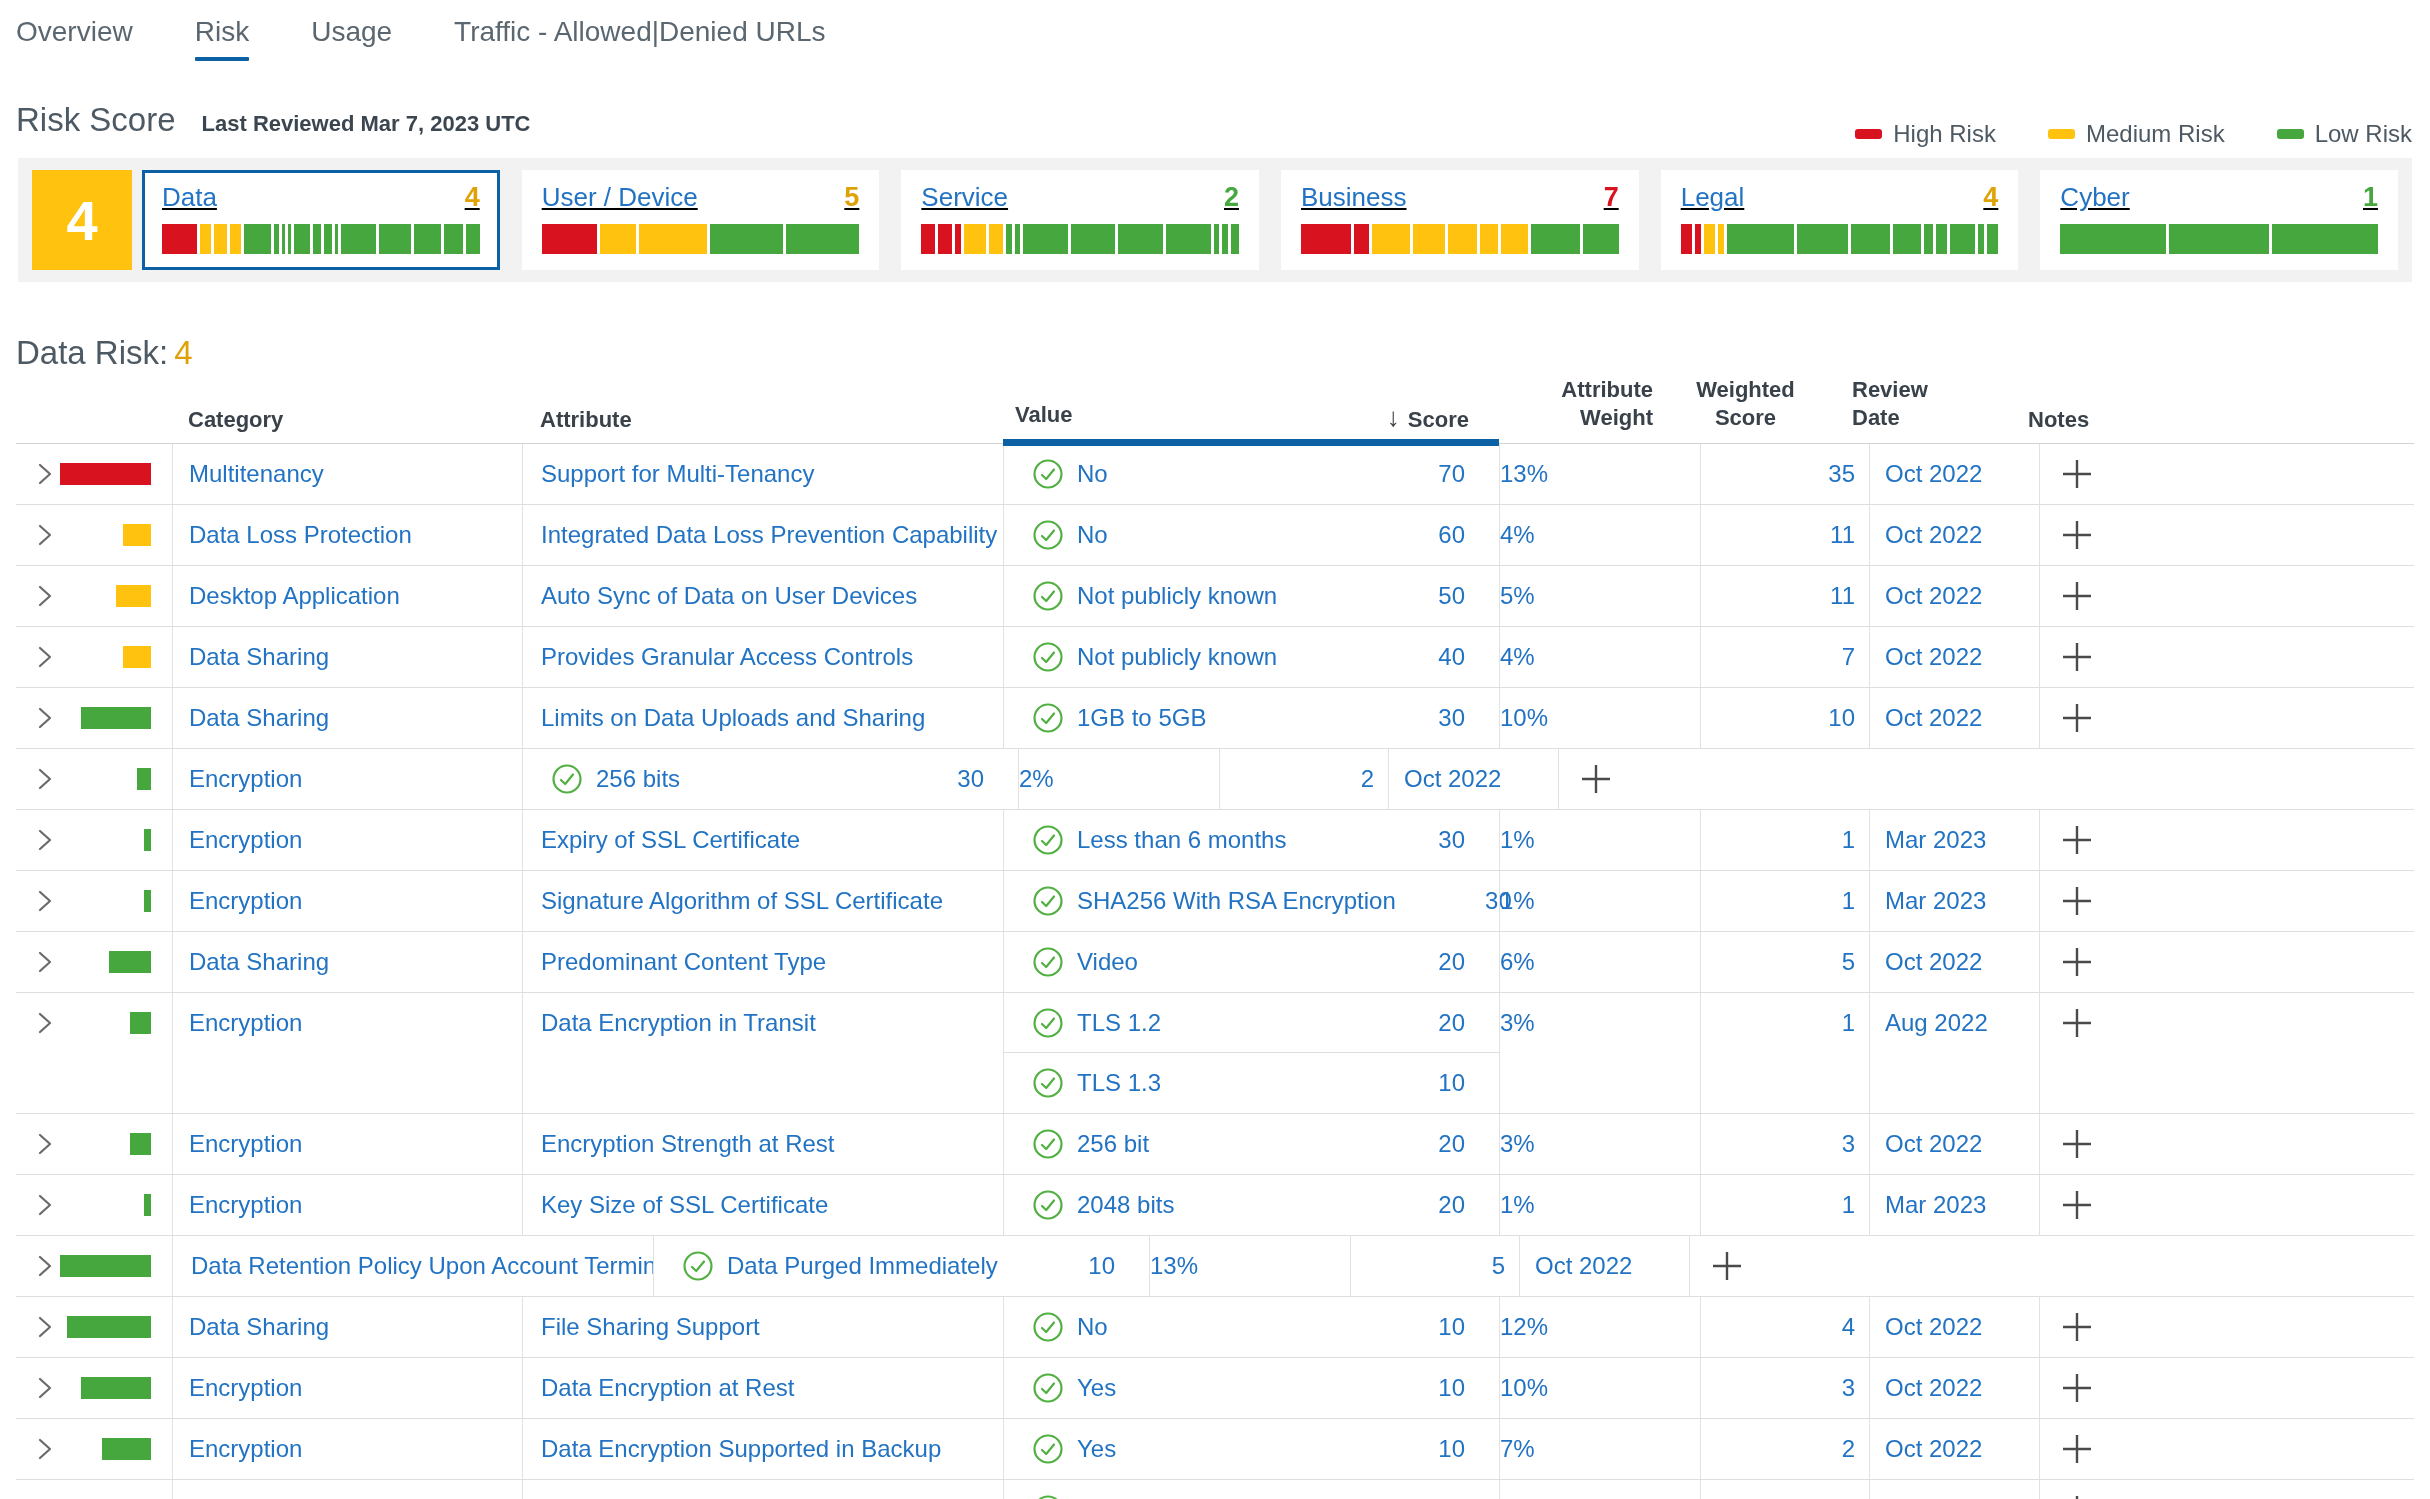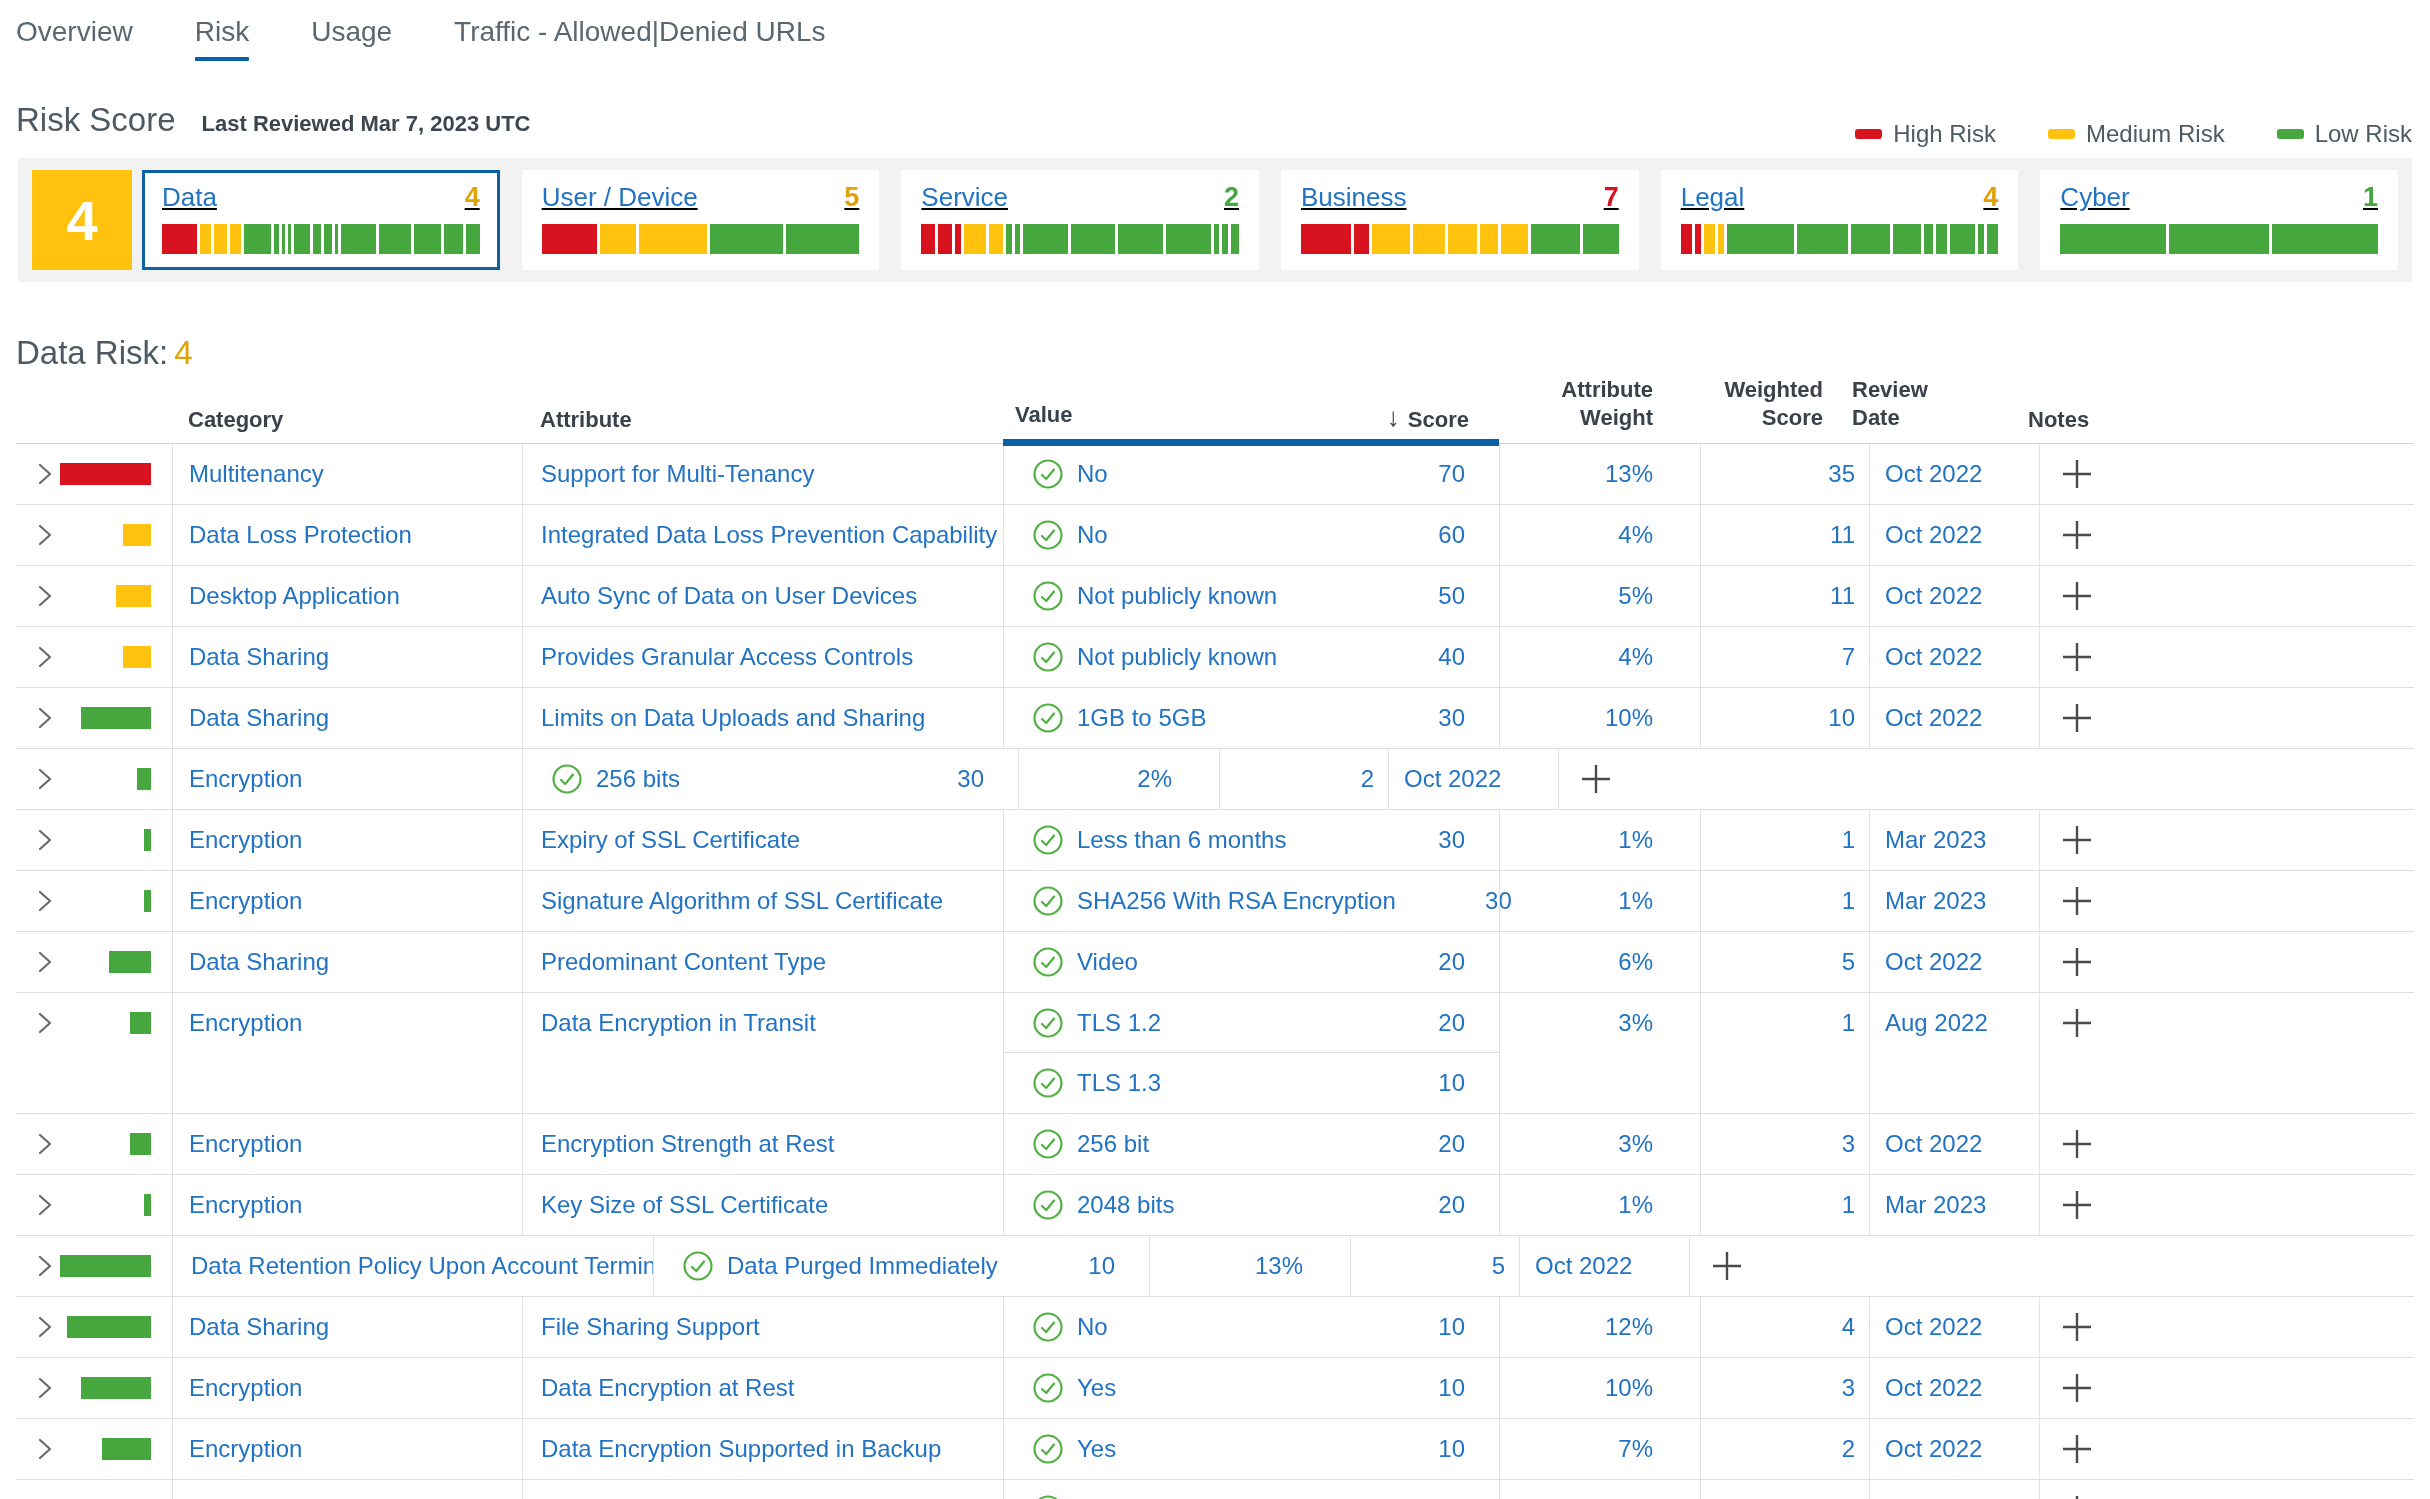--- a/index.html
+++ b/index.html
@@ -49,21 +49,21 @@
   .sort-underline { position:absolute; left:987px; bottom:-3px; width:496px; height:7px;
                     background:#0b61a4; }
   .hdr-2line { white-space:pre-line; line-height:1.3; }
   .h-expand { width:156px; }
   .h-cat    { width:350px; padding-left:16px; }
   .h-attr   { width:481px; padding-left:18px; }
   .h-vg     { width:496px; display:flex; justify-content:space-between; padding-left:12px; }
   .h-score  { display:flex; align-items:flex-end; gap:8px; padding-right:30px; cursor:pointer; }
   .sort-arrow { font-size:26px; color:#3c434b; }
   .h-aw   { width:169px; text-align:right; padding-right:15px; }
-  .h-ws   { width:169px; text-align:right; padding-right:14px; }
+  .h-ws   { width:169px; text-align:center; padding-right:14px; }
   .h-date { width:170px; padding-left:15px; }
   .h-notes{ flex:1; padding-left:21px; }
 
   .row { display:flex; align-items:stretch; border-bottom:1px solid #dedede;
          font-size:24px; color:#2273c3; }
   .cell { display:flex; flex-direction:column; }
   .ci { height:60px; display:flex; align-items:center; }
   .bl { border-left:1px solid #e2e2e2; }
   .c-expand { width:156px; }
   .c-expand .ci { padding-left:18px; width:100%; }
@@ -72,21 +72,21 @@
   .c-cat  { width:350px; }
   .c-cat .ci { padding-left:16px; }
   .c-attr { width:481px; overflow:hidden; }
   .c-attr .ci { padding-left:18px; white-space:nowrap; }
   .attr-link { cursor:pointer; }
   .vg { width:496px; display:flex; flex-direction:column; }
   .vrow { height:60px; display:flex; align-items:center; }
   .vrow.sub-sep { border-bottom:1px solid #dedede; }
   .vval { flex:1; display:flex; align-items:center; gap:13px; padding-left:28px; white-space:nowrap; }
   .vscore { width:150px; text-align:right; padding-right:34px; flex:0 0 auto; }
-  .c-aw   { width:169px; } .c-aw .ci   { justify-content:flex-end; padding-right:15px; }
+  .c-aw   { width:169px; } .c-aw .ci   { padding-right:15px; }
   .c-ws   { width:169px;margin-left:32px; } .c-ws .ci   { justify-content:flex-end; padding-right:14px; }
   .c-date { width:170px; } .c-date .ci { padding-left:15px; white-space:nowrap; }
   .c-notes{ flex:1; }      .c-notes .ci{ padding-left:21px; }
   .plus-btn { cursor:pointer; display:flex; }
 </style>
 </head>
 <body>
 
 <div class="tabs" id="tabbar">
     <div class="tab">

